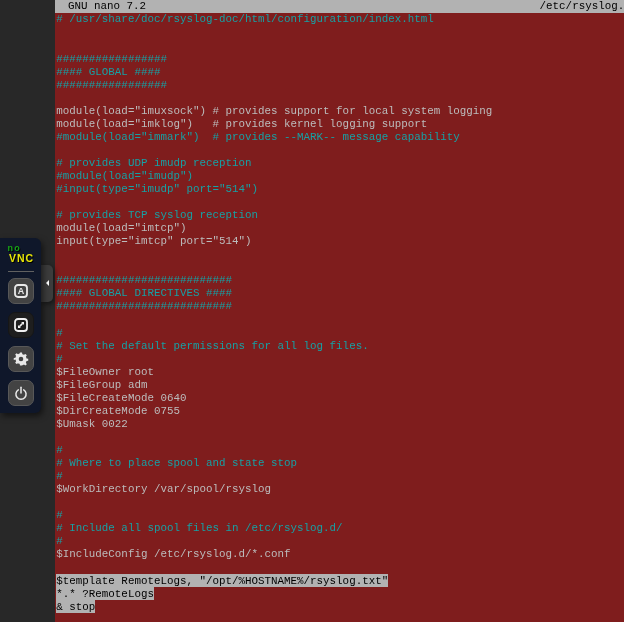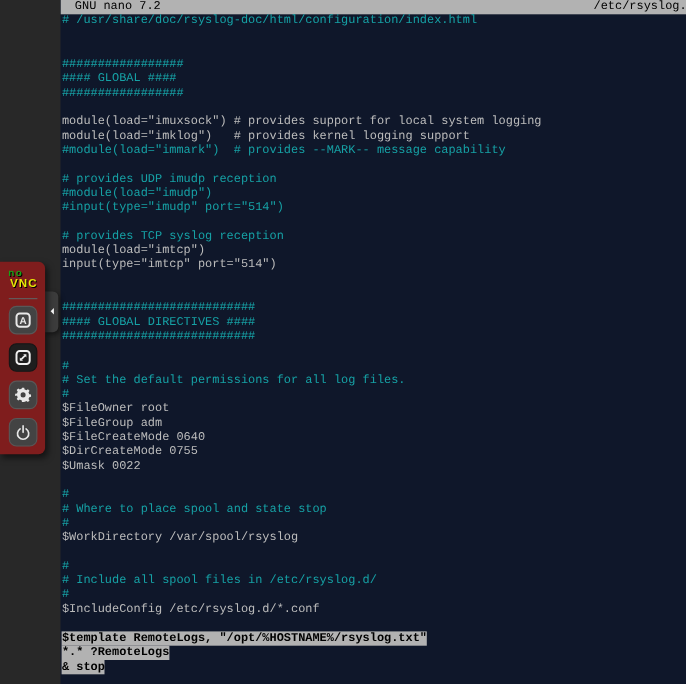--- a/index.html
+++ b/index.html
@@ -1,25 +1,25 @@
 <!DOCTYPE html>
 <html><head>
 <meta charset="utf-8">
 <style>
   html,body{margin:0;padding:0;}
   body{width:624px;height:622px;background:#282828;overflow:hidden;position:relative;}
-  #term{position:absolute;left:55px;top:0;width:569px;height:622px;background:#0f172a;overflow:hidden;}
+  #term{position:absolute;left:55px;top:0;width:569px;height:622px;background:#7f1d1d;overflow:hidden;}
   #title{position:absolute;left:0;top:0;width:569px;height:13px;background:#b2b2b2;color:#000;
          font:10.85px/13.05px "Liberation Mono",monospace;white-space:pre;}
   #title .fn{position:absolute;left:484.6px;top:0;}
   pre.txt{position:absolute;left:1.3px;top:13.4px;margin:0;
       font:10.85px/13.05px "Liberation Mono",monospace;color:#bcbcbc;}
   .c{color:#16a1a5;}
-  .h{background:#b2b2b2;color:#000;padding:0.65px 0;font-weight:bold;}
-  #panel{position:absolute;left:0;top:237.5px;width:41px;height:175px;background:#7f1d1d;
+  .h{background:#b2b2b2;color:#000;padding:0.65px 0;}
+  #panel{position:absolute;left:0;top:237.5px;width:41px;height:175px;background:#0f172a;
          border-radius:0 6px 6px 0;box-shadow:2px 3px 6px rgba(0,0,0,0.55);z-index:5;}
   #handle{position:absolute;left:40px;top:264.5px;width:13px;height:37.5px;background:#3c3c3c;
           border-radius:0 5px 5px 0;box-shadow:2px 2px 5px rgba(0,0,0,0.45);z-index:4;}
   #handle .tri{position:absolute;left:6px;top:15.5px;width:0;height:0;
           border-top:3.2px solid transparent;border-bottom:3.2px solid transparent;
           border-right:3.8px solid #fff;}
   .logo{position:absolute;left:0;top:6.5px;width:41px;text-align:left;padding-left:9px;box-sizing:border-box;
         font-family:"Liberation Sans",sans-serif;font-weight:bold;line-height:1;}
   .logo .no{display:block;color:#17a317;font-size:9px;letter-spacing:1.3px;margin-left:-1.5px;
         text-shadow:1px 1px 0 #000;}

